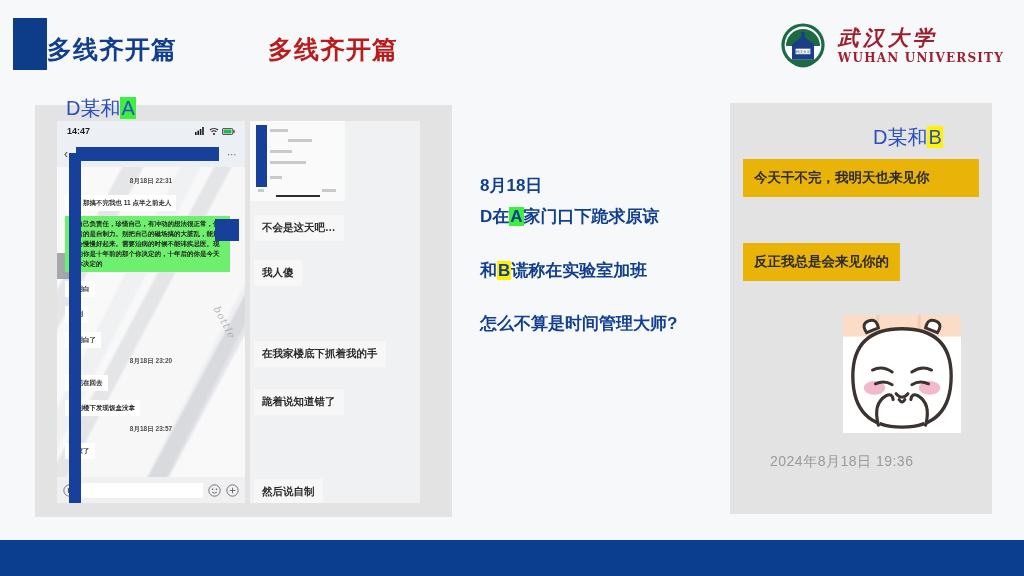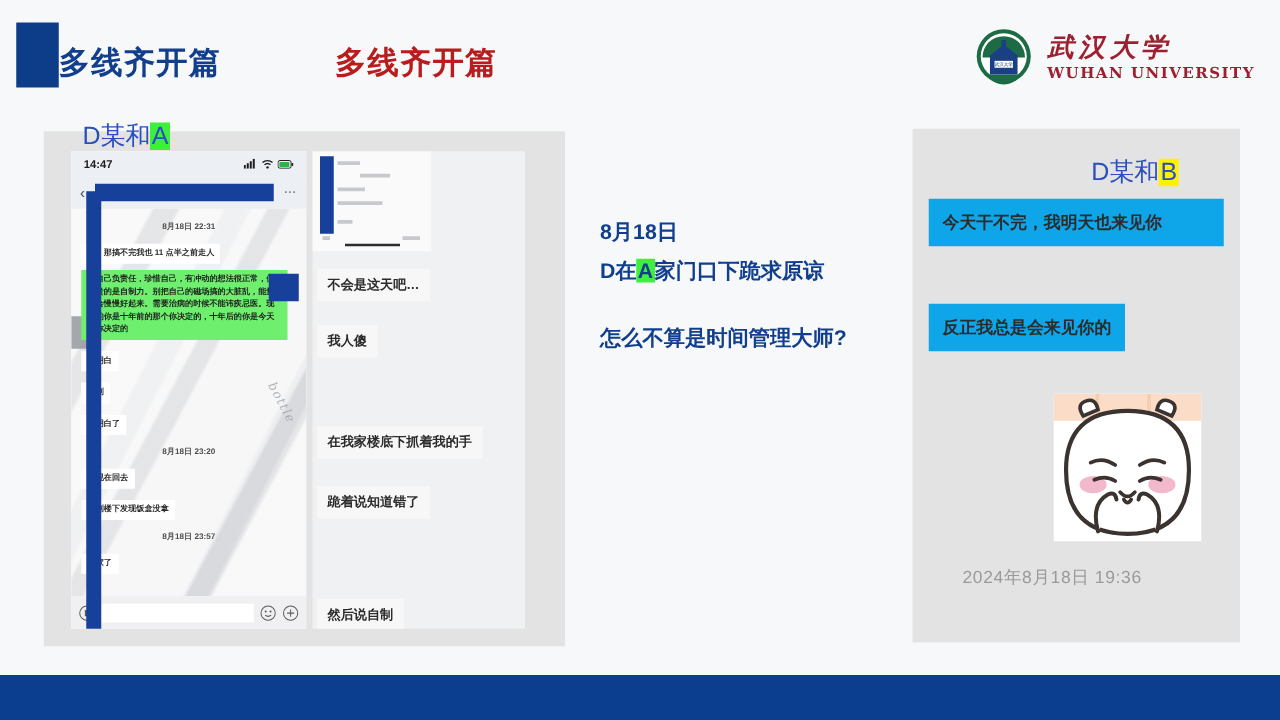--- a/index.html
+++ b/index.html
@@ -195,21 +195,21 @@
   #center-text .para:last-child { margin-bottom: 12px; }
   #center-text .ln { white-space: nowrap; }
   #center-text .ln.wrap { white-space: normal; }
 
   
   #panel-right { left: 730px; top: 103px; width: 262px; height: 411px; }
   #right-title { left: 873px; top: 124px; }
 
   .r-bub {
     position: absolute;
-    background: #0ea5e9;
+    background: #eab308;
     padding: 9px 11px;
     font-size: 13.5px; font-weight: bold; color: #2b2b2b;
     line-height: 1.5;
   }
   .r-sticker {
     position: absolute; left: 843px; top: 315px;
     width: 118px; height: 118px; background: #ffffff;
   }
   .r-timestamp {
     position: absolute; left: 770px; top: 453px;
@@ -341,20 +341,23 @@
       <div class="mid-bub" style="left:4px; top:358px;">然后说自制</div>
     </div>
   </div>
 
   <div id="center-text">
       <div class="para">
         <div class="ln"><span>8月18日</span></div>
         <div class="ln"><span>D在</span><span class="hl-green">A</span><span>家门口下跪求原谅</span></div>
       </div>
       <div class="para">
+        <div class="ln"><span>和</span><span class="hl-yellow">B</span><span>谎称在实验室加班</span></div>
+      </div>
+      <div class="para">
         <div class="ln wrap"><span>怎么不算是时间管理大师?</span></div>
       </div>
     </div>
 
   <div class="panel-title" id="right-title">
     <span>D某和</span><span class="hl-yellow">B</span>
   </div>
 
   <div class="panel" id="panel-right">
     <div class="r-bub" style="left:13px; top:56px; width:236px;">今天干不完，我明天也来见你</div>

